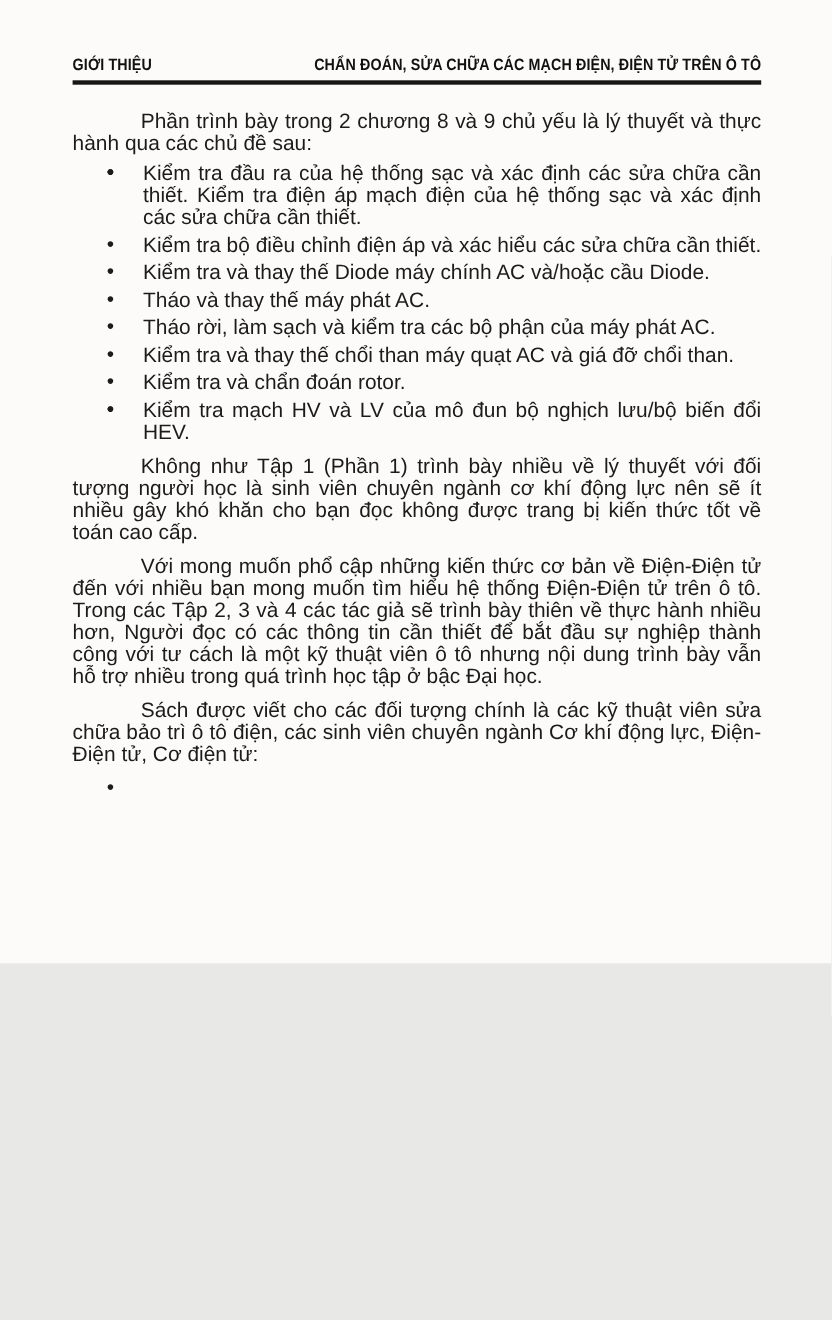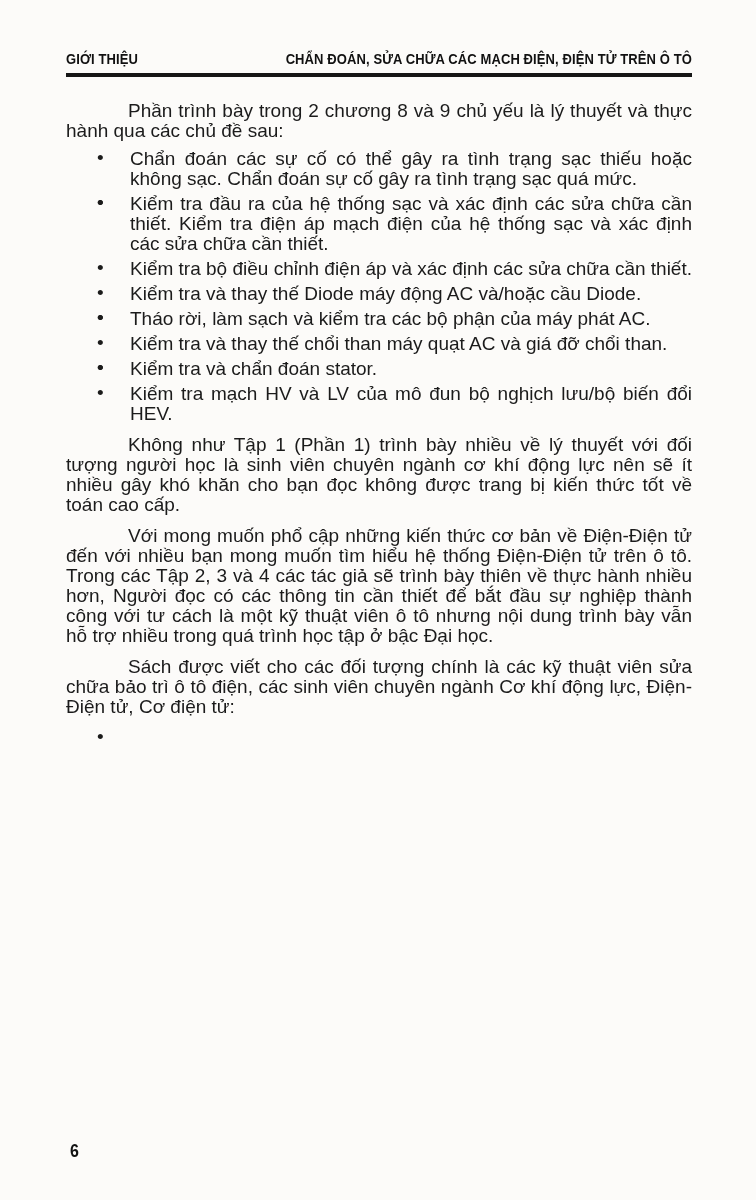--- a/index.html
+++ b/index.html
@@ -3,21 +3,21 @@
 <meta charset="utf-8">
 <style>
   html, body {
     margin: 0;
     padding: 0;
     background: #e8e8e6;
   }
   .page {
     position: relative;
     width: 756px;
-    height: 1200px;
+    height: 876px;
     margin: 0 auto;
     background: #fcfbf9;
     box-sizing: border-box;
     padding: 52px 64px 0 66px;
     font-family: "Liberation Sans", "DejaVu Sans", sans-serif;
     color: #1b1b1b;
     overflow: hidden;
   }
   
   .running-header {
@@ -90,54 +90,54 @@
     <span class="hdr-right">CHẨN ĐOÁN, SỬA CHỮA CÁC MẠCH ĐIỆN, ĐIỆN TỬ TRÊN Ô TÔ</span>
   </div>
 
   <div class="body-text">
 
     <p class="para intro">Phần trình bày trong 2 chương 8 và 9 chủ yếu là lý thuyết và thực hành qua các chủ đề sau:</p>
 
     <ul class="bullet-list topics">
       <li>
         <span class="marker">•</span>
-        <span>Chẩn đoán các sự cố có thể gây ra tình trạng sạc thiếu hoặc không sạc. Chẩn đoán sự cố gây ra tình trạng sạc quá mức.</span>
       </li>
       <li>
         <span class="marker">•</span>
       </li>
       <li>
         <span class="marker">•</span>
         <span>Kiểm tra đầu ra của hệ thống sạc và xác định các sửa chữa cần thiết. Kiểm tra điện áp mạch điện của hệ thống sạc và xác định các sửa chữa cần thiết.</span>
       </li>
       <li>
         <span class="marker">•</span>
-        <span>Kiểm tra bộ điều chỉnh điện áp và xác định các sửa chữa cần thiết.</span>
+        <span>Kiểm tra bộ điều chỉnh điện áp và xác hiểu các sửa chữa cần thiết.</span>
       </li>
       <li>
         <span class="marker">•</span>
-        <span>Kiểm tra và thay thế Diode máy động AC và/hoặc cầu Diode.</span>
+        <span>Kiểm tra và thay thế Diode máy chính AC và/hoặc cầu Diode.</span>
       </li>
       <li>
         <span class="marker">•</span>
+        <span>Tháo và thay thế máy phát AC.</span>
       </li>
       <li>
         <span class="marker">•</span>
         <span>Tháo rời, làm sạch và kiểm tra các bộ phận của máy phát AC.</span>
       </li>
       <li>
         <span class="marker">•</span>
         <span>Kiểm tra và thay thế chổi than máy quạt AC và giá đỡ chổi than.</span>
       </li>
       <li>
         <span class="marker">•</span>
+        <span>Kiểm tra và chẩn đoán rotor.</span>
       </li>
       <li>
         <span class="marker">•</span>
-        <span>Kiểm tra và chẩn đoán stator.</span>
       </li>
       <li>
         <span class="marker">•</span>
         <span>Kiểm tra mạch HV và LV của mô đun bộ nghịch lưu/bộ biến đổi HEV.</span>
       </li>
     </ul>
 
     <p class="para">Không như Tập 1 (Phần 1) trình bày nhiều về lý thuyết với đối tượng người học là sinh viên chuyên ngành cơ khí động lực nên sẽ ít nhiều gây khó khăn cho bạn đọc không được trang bị kiến thức tốt về toán cao cấp.</p>
 
     <p class="para">Với mong muốn phổ cập những kiến thức cơ bản về Điện-Điện tử đến với nhiều bạn mong muốn tìm hiểu hệ thống Điện-Điện tử trên ô tô. Trong các Tập 2, 3 và 4 các tác giả sẽ trình bày thiên về thực hành nhiều hơn, Người đọc có các thông tin cần thiết để bắt đầu sự nghiệp thành công với tư cách là một kỹ thuật viên ô tô nhưng nội dung trình bày vẫn hỗ trợ nhiều trong quá trình học tập ở bậc Đại học.</p>

